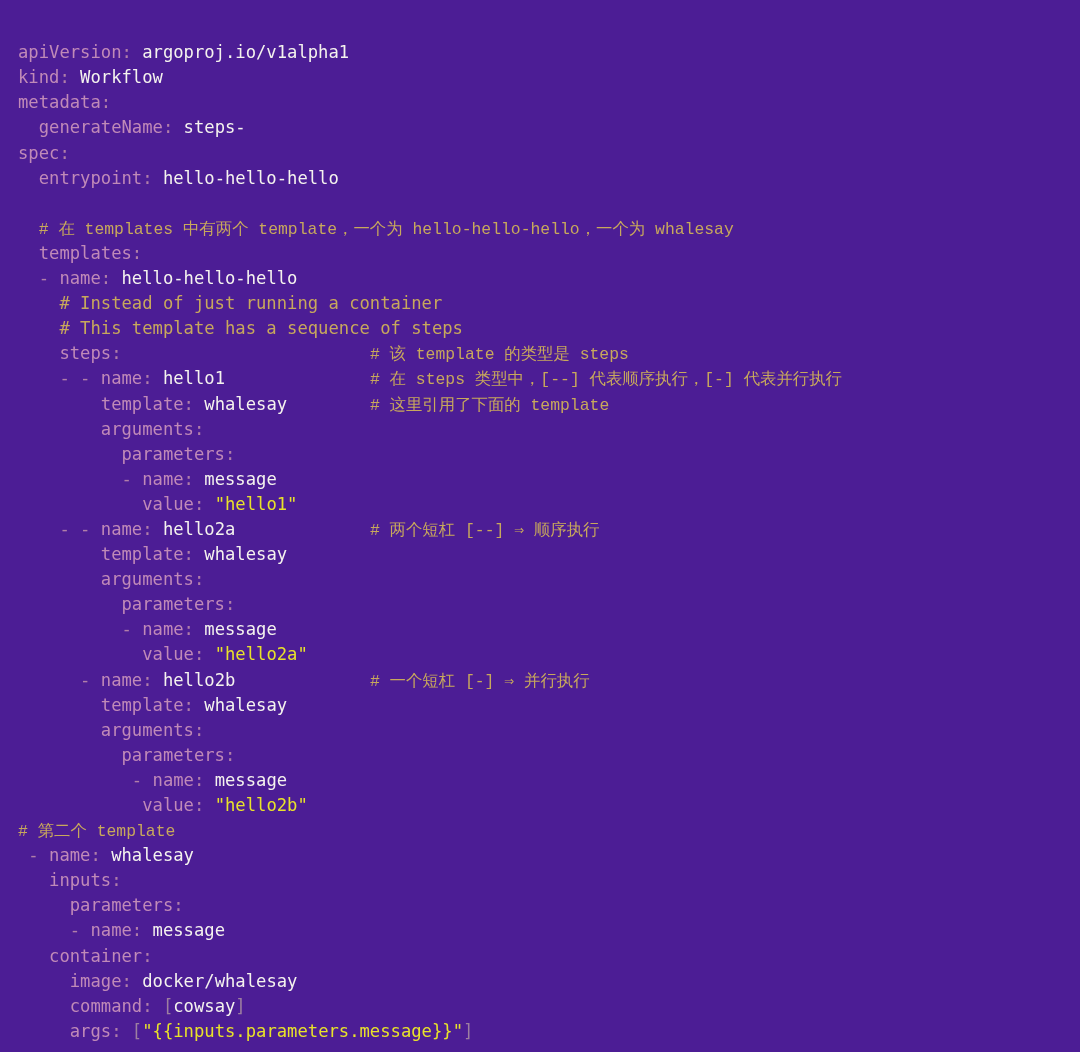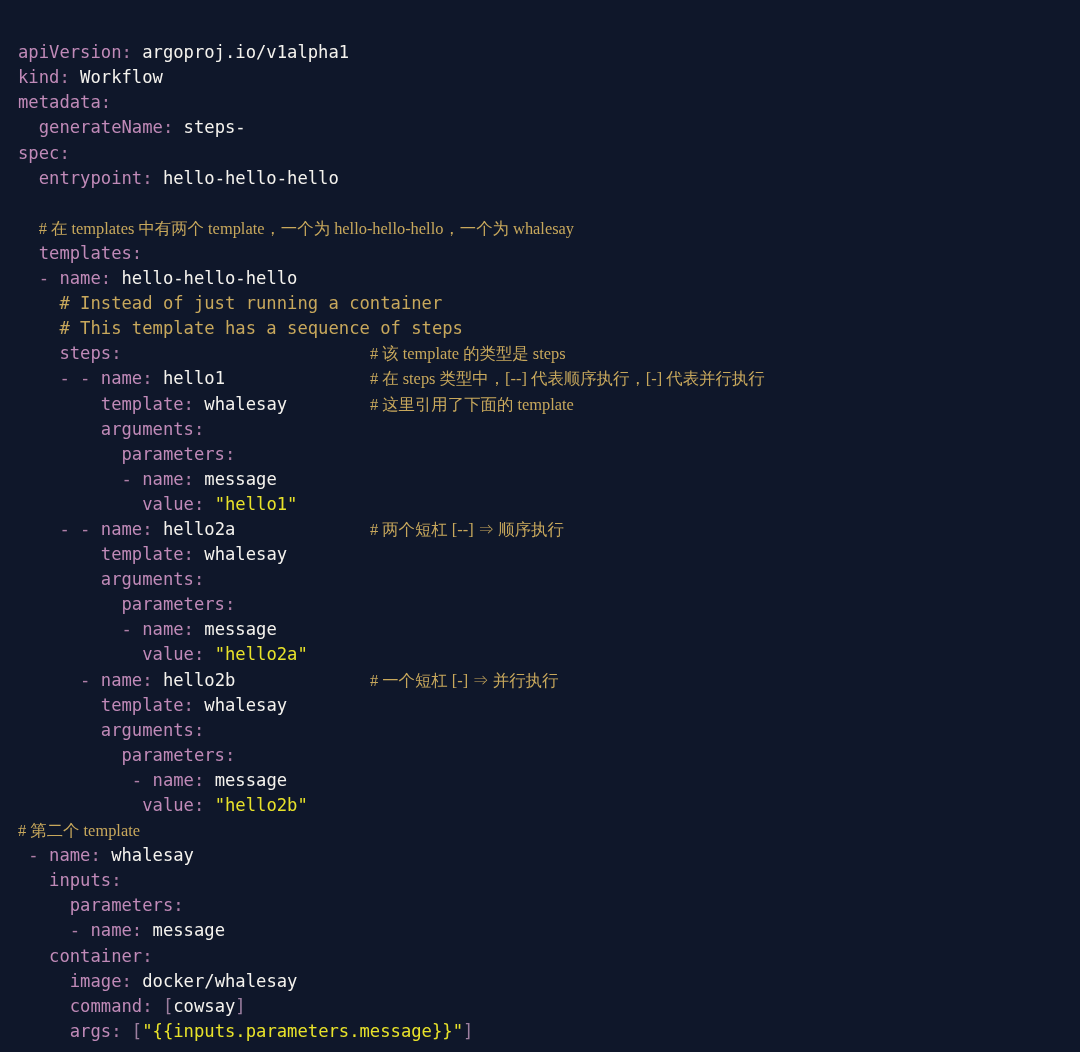--- a/index.html
+++ b/index.html
@@ -11,21 +11,21 @@
   body {
     width: 1080px;
     height: 1052px;
     overflow: hidden;
     font-family: "DejaVu Sans Mono", "Liberation Mono", monospace;
   }
   #code-surface {
     position: relative;
     width: 1080px;
     height: 1052px;
-    background: #0f172a;
+    background: #4c1d95;
     padding: 0;
     box-sizing: border-box;
   }
   .code-block {
     position: absolute;
     left: 18px;
     top: 23px;
     font-family: "DejaVu Sans Mono", "Liberation Mono", monospace;
     font-size: 17.2px;
     line-height: 25.1px;
@@ -43,21 +43,21 @@
   .t-val      { color: #f5f3ee; }
   .t-str      { color: #e8e22a; }
   .t-comment  { color: #c8a85c; }
   .t-punct    { color: #b07fa8; }
   .t-dash     { color: #b07fa8; }
   .t-bracket  { color: #9d7fa0; }
   .t-blank    { color: transparent; }
 
   
   .cjk {
-    font-family: Liberation Serif, serif;
+    font-family: Liberation Mono, monospace;
     font-size: 16.4px;
   }
 </style>
 </head>
 <body>
 
 <div id="code-surface">
   <pre class="code-block" id="code-block"><span class="ln"><span class="t-key">apiVersion</span><span class="t-punct">: </span><span class="t-val">argoproj.io/v1alpha1</span></span><span class="ln"><span class="t-key">kind</span><span class="t-punct">: </span><span class="t-val">Workflow</span></span><span class="ln"><span class="t-key">metadata</span><span class="t-punct">:</span></span><span class="ln"><span class="t-blank">  </span><span class="t-key">generateName</span><span class="t-punct">: </span><span class="t-val">steps-</span></span><span class="ln"><span class="t-key">spec</span><span class="t-punct">:</span></span><span class="ln"><span class="t-blank">  </span><span class="t-key">entrypoint</span><span class="t-punct">: </span><span class="t-val">hello-hello-hello</span></span><span class="ln">&nbsp;</span><span class="ln"><span class="t-blank">  </span><span class="t-comment cjk"># 在 templates 中有两个 template，一个为 hello-hello-hello，一个为 whalesay</span></span><span class="ln"><span class="t-blank">  </span><span class="t-key">templates</span><span class="t-punct">:</span></span><span class="ln"><span class="t-blank">  </span><span class="t-dash">- </span><span class="t-key">name</span><span class="t-punct">: </span><span class="t-val">hello-hello-hello</span></span><span class="ln"><span class="t-blank">    </span><span class="t-comment"># Instead of just running a container</span></span><span class="ln"><span class="t-blank">    </span><span class="t-comment"># This template has a sequence of steps</span></span><span class="ln"><span class="t-blank">    </span><span class="t-key">steps</span><span class="t-punct">:</span><span class="t-blank">                        </span><span class="t-comment cjk"># 该 template 的类型是 steps</span></span><span class="ln"><span class="t-blank">    </span><span class="t-dash">- - </span><span class="t-key">name</span><span class="t-punct">: </span><span class="t-val">hello1</span><span class="t-blank">              </span><span class="t-comment cjk"># 在 steps 类型中，[--] 代表顺序执行，[-] 代表并行执行</span></span><span class="ln"><span class="t-blank">        </span><span class="t-key">template</span><span class="t-punct">: </span><span class="t-val">whalesay</span><span class="t-blank">        </span><span class="t-comment cjk"># 这里引用了下面的 template</span></span><span class="ln"><span class="t-blank">        </span><span class="t-key">arguments</span><span class="t-punct">:</span></span><span class="ln"><span class="t-blank">          </span><span class="t-key">parameters</span><span class="t-punct">:</span></span><span class="ln"><span class="t-blank">          </span><span class="t-dash">- </span><span class="t-key">name</span><span class="t-punct">: </span><span class="t-val">message</span></span><span class="ln"><span class="t-blank">            </span><span class="t-key">value</span><span class="t-punct">: </span><span class="t-str">"hello1"</span></span><span class="ln"><span class="t-blank">    </span><span class="t-dash">- - </span><span class="t-key">name</span><span class="t-punct">: </span><span class="t-val">hello2a</span><span class="t-blank">             </span><span class="t-comment cjk"># 两个短杠 [--] ⇒ 顺序执行</span></span><span class="ln"><span class="t-blank">        </span><span class="t-key">template</span><span class="t-punct">: </span><span class="t-val">whalesay</span></span><span class="ln"><span class="t-blank">        </span><span class="t-key">arguments</span><span class="t-punct">:</span></span><span class="ln"><span class="t-blank">          </span><span class="t-key">parameters</span><span class="t-punct">:</span></span><span class="ln"><span class="t-blank">          </span><span class="t-dash">- </span><span class="t-key">name</span><span class="t-punct">: </span><span class="t-val">message</span></span><span class="ln"><span class="t-blank">            </span><span class="t-key">value</span><span class="t-punct">: </span><span class="t-str">"hello2a"</span></span><span class="ln"><span class="t-blank">      </span><span class="t-dash">- </span><span class="t-key">name</span><span class="t-punct">: </span><span class="t-val">hello2b</span><span class="t-blank">             </span><span class="t-comment cjk"># 一个短杠 [-] ⇒ 并行执行</span></span><span class="ln"><span class="t-blank">        </span><span class="t-key">template</span><span class="t-punct">: </span><span class="t-val">whalesay</span></span><span class="ln"><span class="t-blank">        </span><span class="t-key">arguments</span><span class="t-punct">:</span></span><span class="ln"><span class="t-blank">          </span><span class="t-key">parameters</span><span class="t-punct">:</span></span><span class="ln"><span class="t-blank">           </span><span class="t-dash">- </span><span class="t-key">name</span><span class="t-punct">: </span><span class="t-val">message</span></span><span class="ln"><span class="t-blank">            </span><span class="t-key">value</span><span class="t-punct">: </span><span class="t-str">"hello2b"</span></span><span class="ln"><span class="t-comment cjk"># 第二个 template</span></span><span class="ln"><span class="t-blank"> </span><span class="t-dash">- </span><span class="t-key">name</span><span class="t-punct">: </span><span class="t-val">whalesay</span></span><span class="ln"><span class="t-blank">   </span><span class="t-key">inputs</span><span class="t-punct">:</span></span><span class="ln"><span class="t-blank">     </span><span class="t-key">parameters</span><span class="t-punct">:</span></span><span class="ln"><span class="t-blank">     </span><span class="t-dash">- </span><span class="t-key">name</span><span class="t-punct">: </span><span class="t-val">message</span></span><span class="ln"><span class="t-blank">   </span><span class="t-key">container</span><span class="t-punct">:</span></span><span class="ln"><span class="t-blank">     </span><span class="t-key">image</span><span class="t-punct">: </span><span class="t-val">docker/whalesay</span></span><span class="ln"><span class="t-blank">     </span><span class="t-key">command</span><span class="t-punct">: </span><span class="t-bracket">[</span><span class="t-val">cowsay</span><span class="t-bracket">]</span></span><span class="ln"><span class="t-blank">     </span><span class="t-key">args</span><span class="t-punct">: </span><span class="t-bracket">[</span><span class="t-str">"{{inputs.parameters.message}}"</span><span class="t-bracket">]</span></span></pre>
 </div>
 

